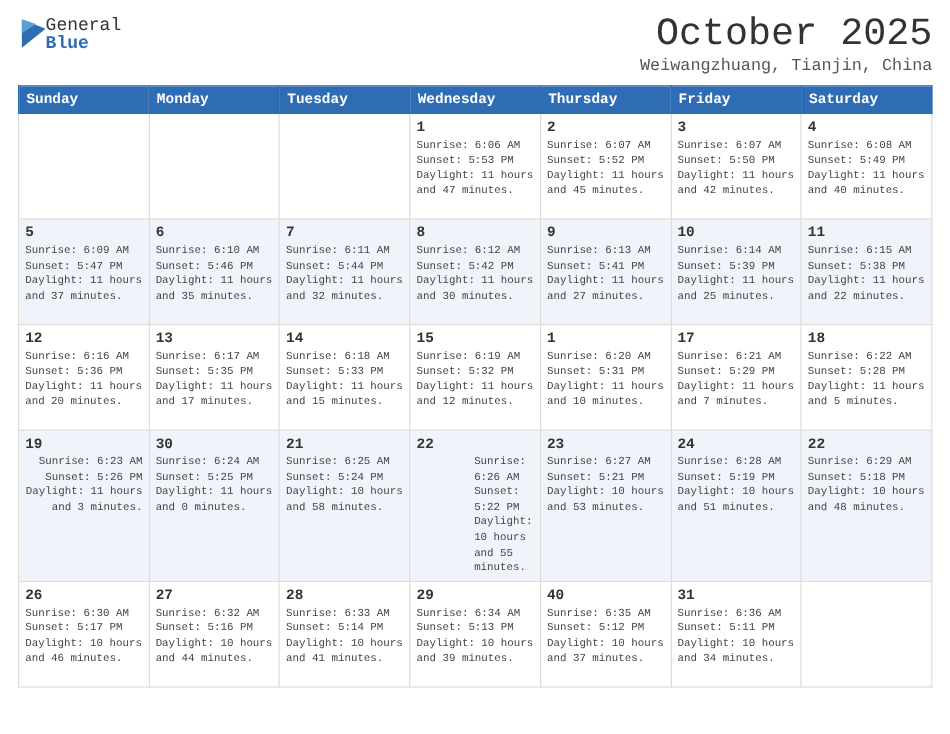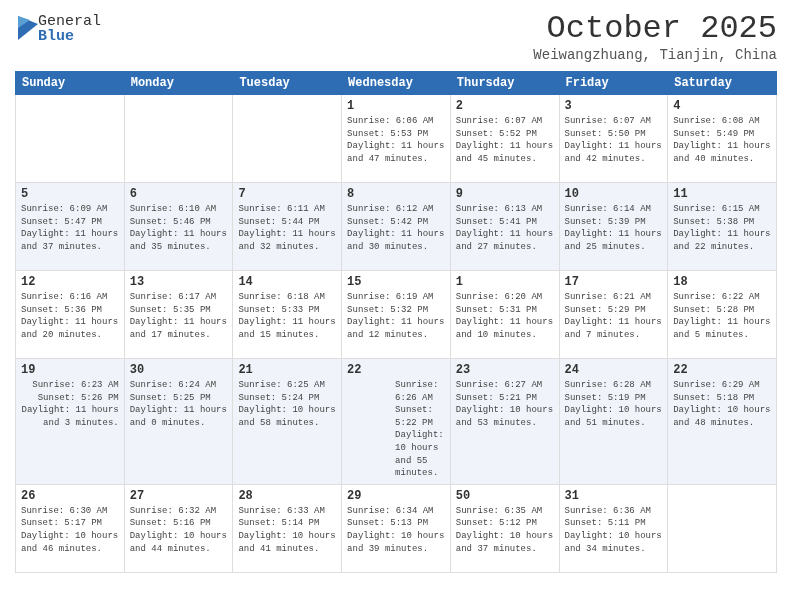--- a/index.html
+++ b/index.html
@@ -354,21 +354,21 @@
 and 41 minutes.</div>
           </td>
           <td>
             <div class="day-number">29</div>
             <div class="day-info" style="white-space: pre-line;">Sunrise: 6:34 AM
 Sunset: 5:13 PM
 Daylight: 10 hours
 and 39 minutes.</div>
           </td>
           <td>
-            <div class="day-number">50</div>
+            <div class="day-number">40</div>
             <div class="day-info" style="white-space: pre-line;">Sunrise: 6:35 AM
 Sunset: 5:12 PM
 Daylight: 10 hours
 and 37 minutes.</div>
           </td>
           <td>
             <div class="day-number">31</div>
             <div class="day-info" style="white-space: pre-line;">Sunrise: 6:36 AM
 Sunset: 5:11 PM
 Daylight: 10 hours

